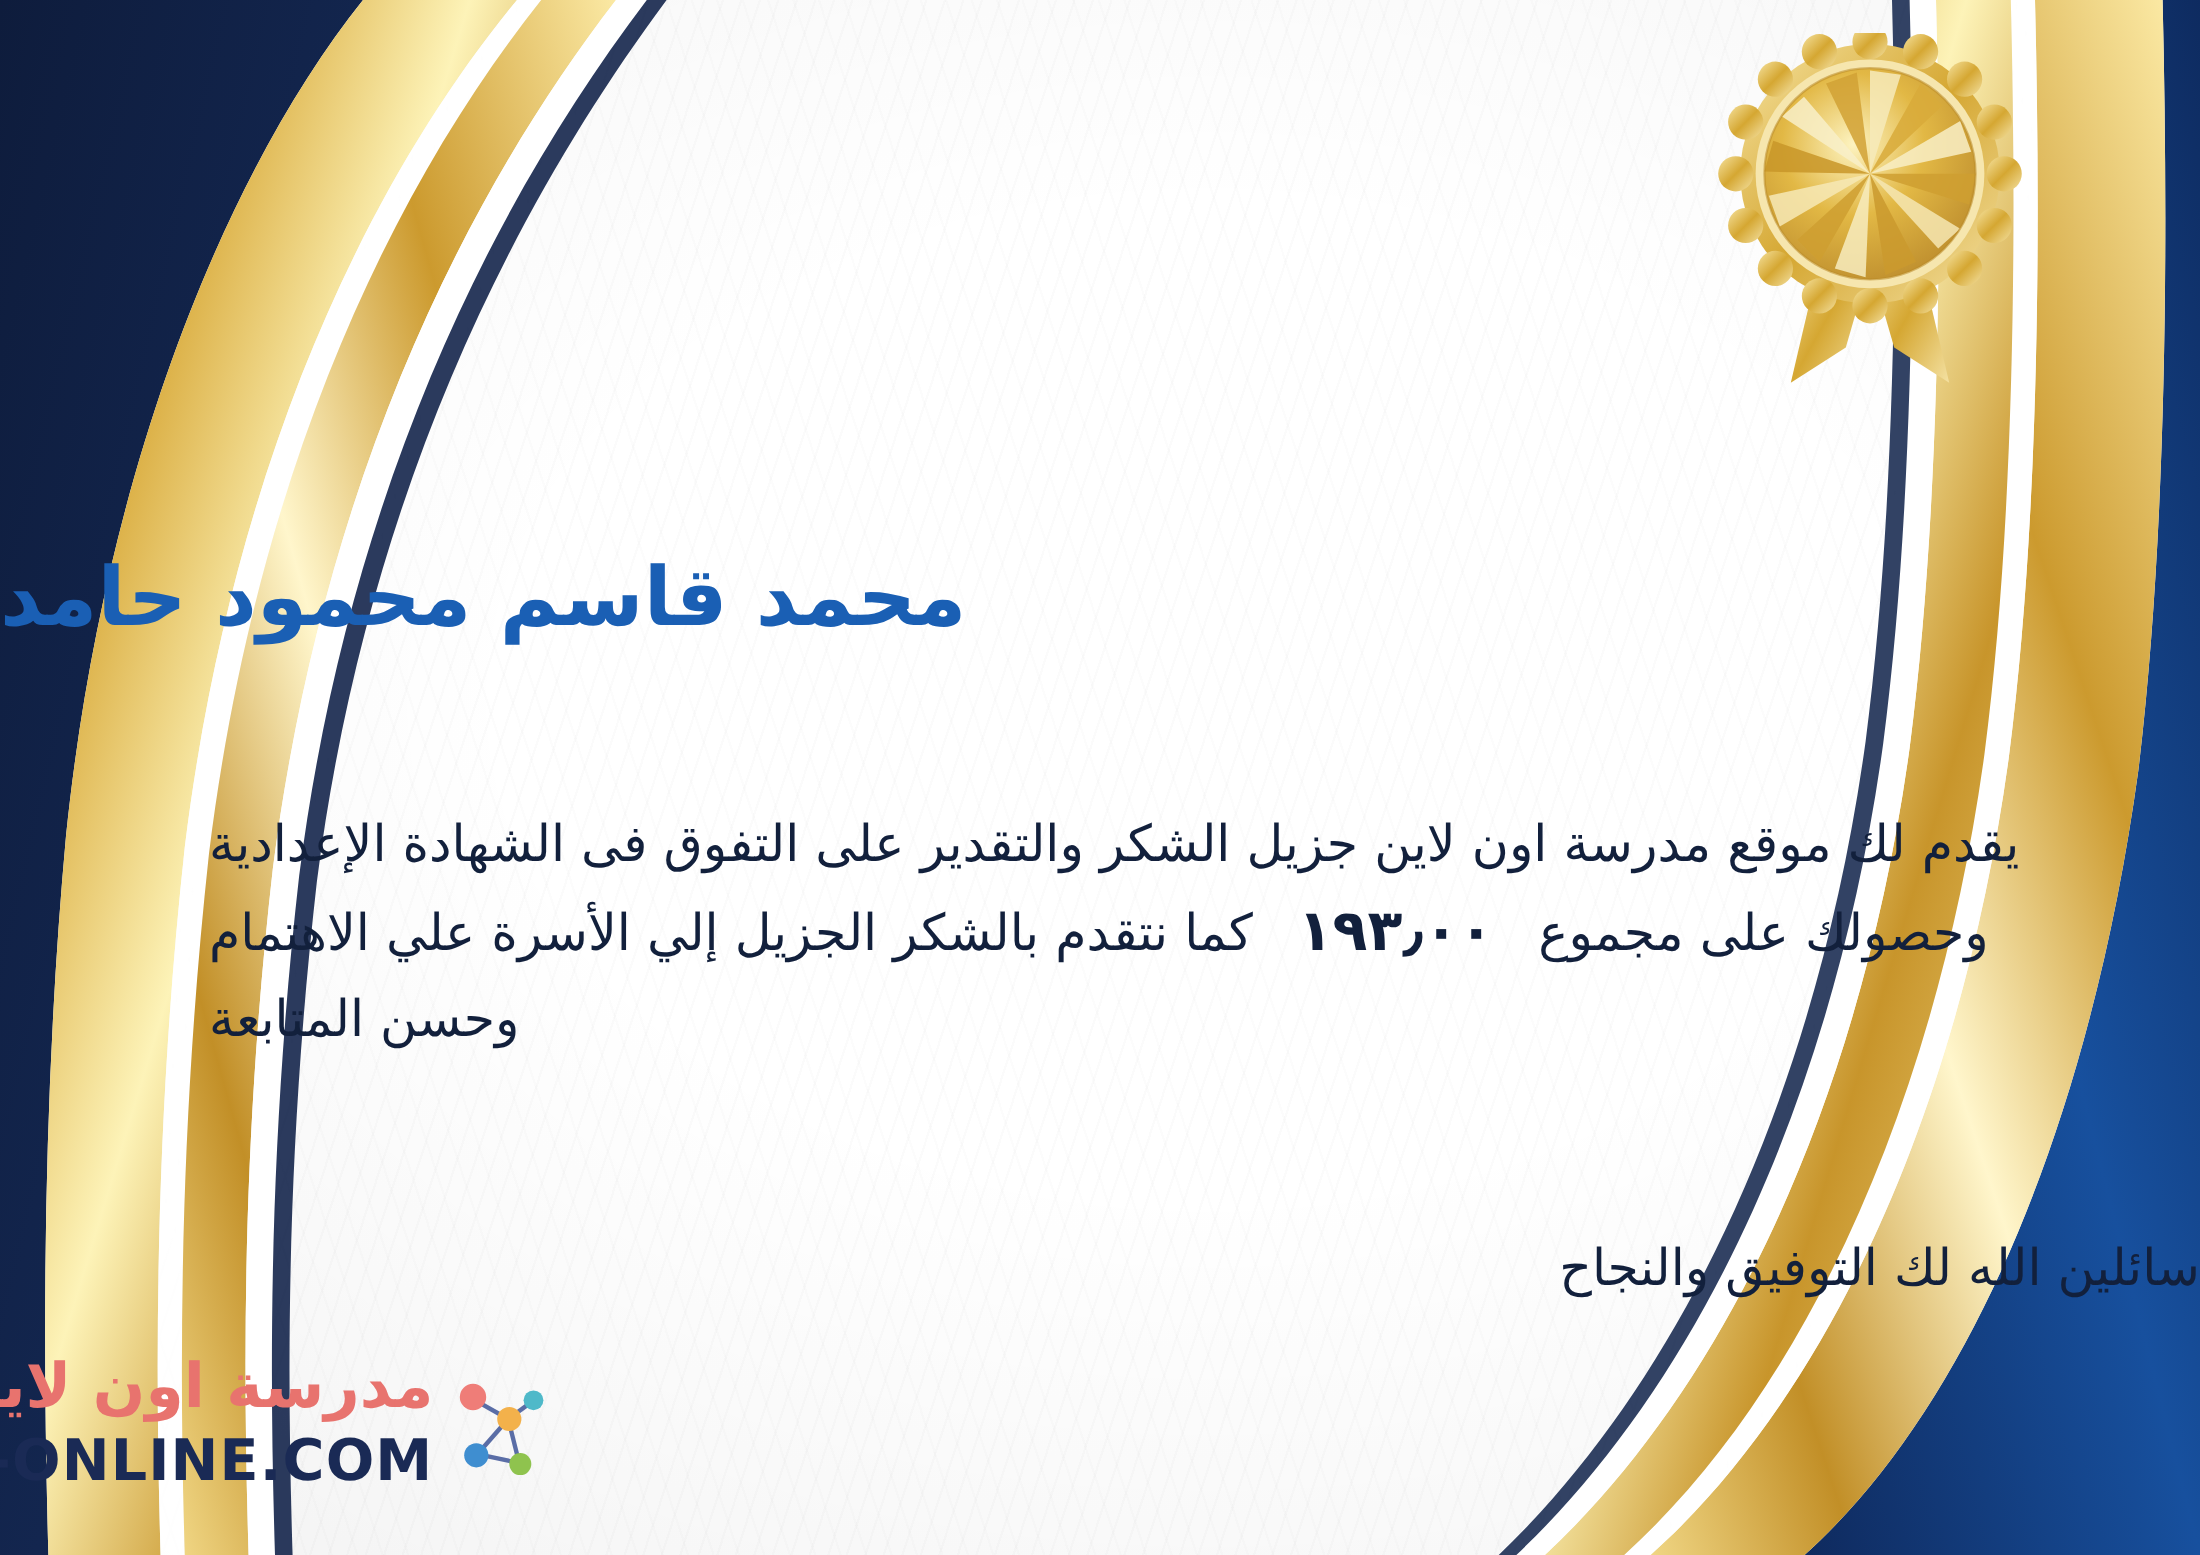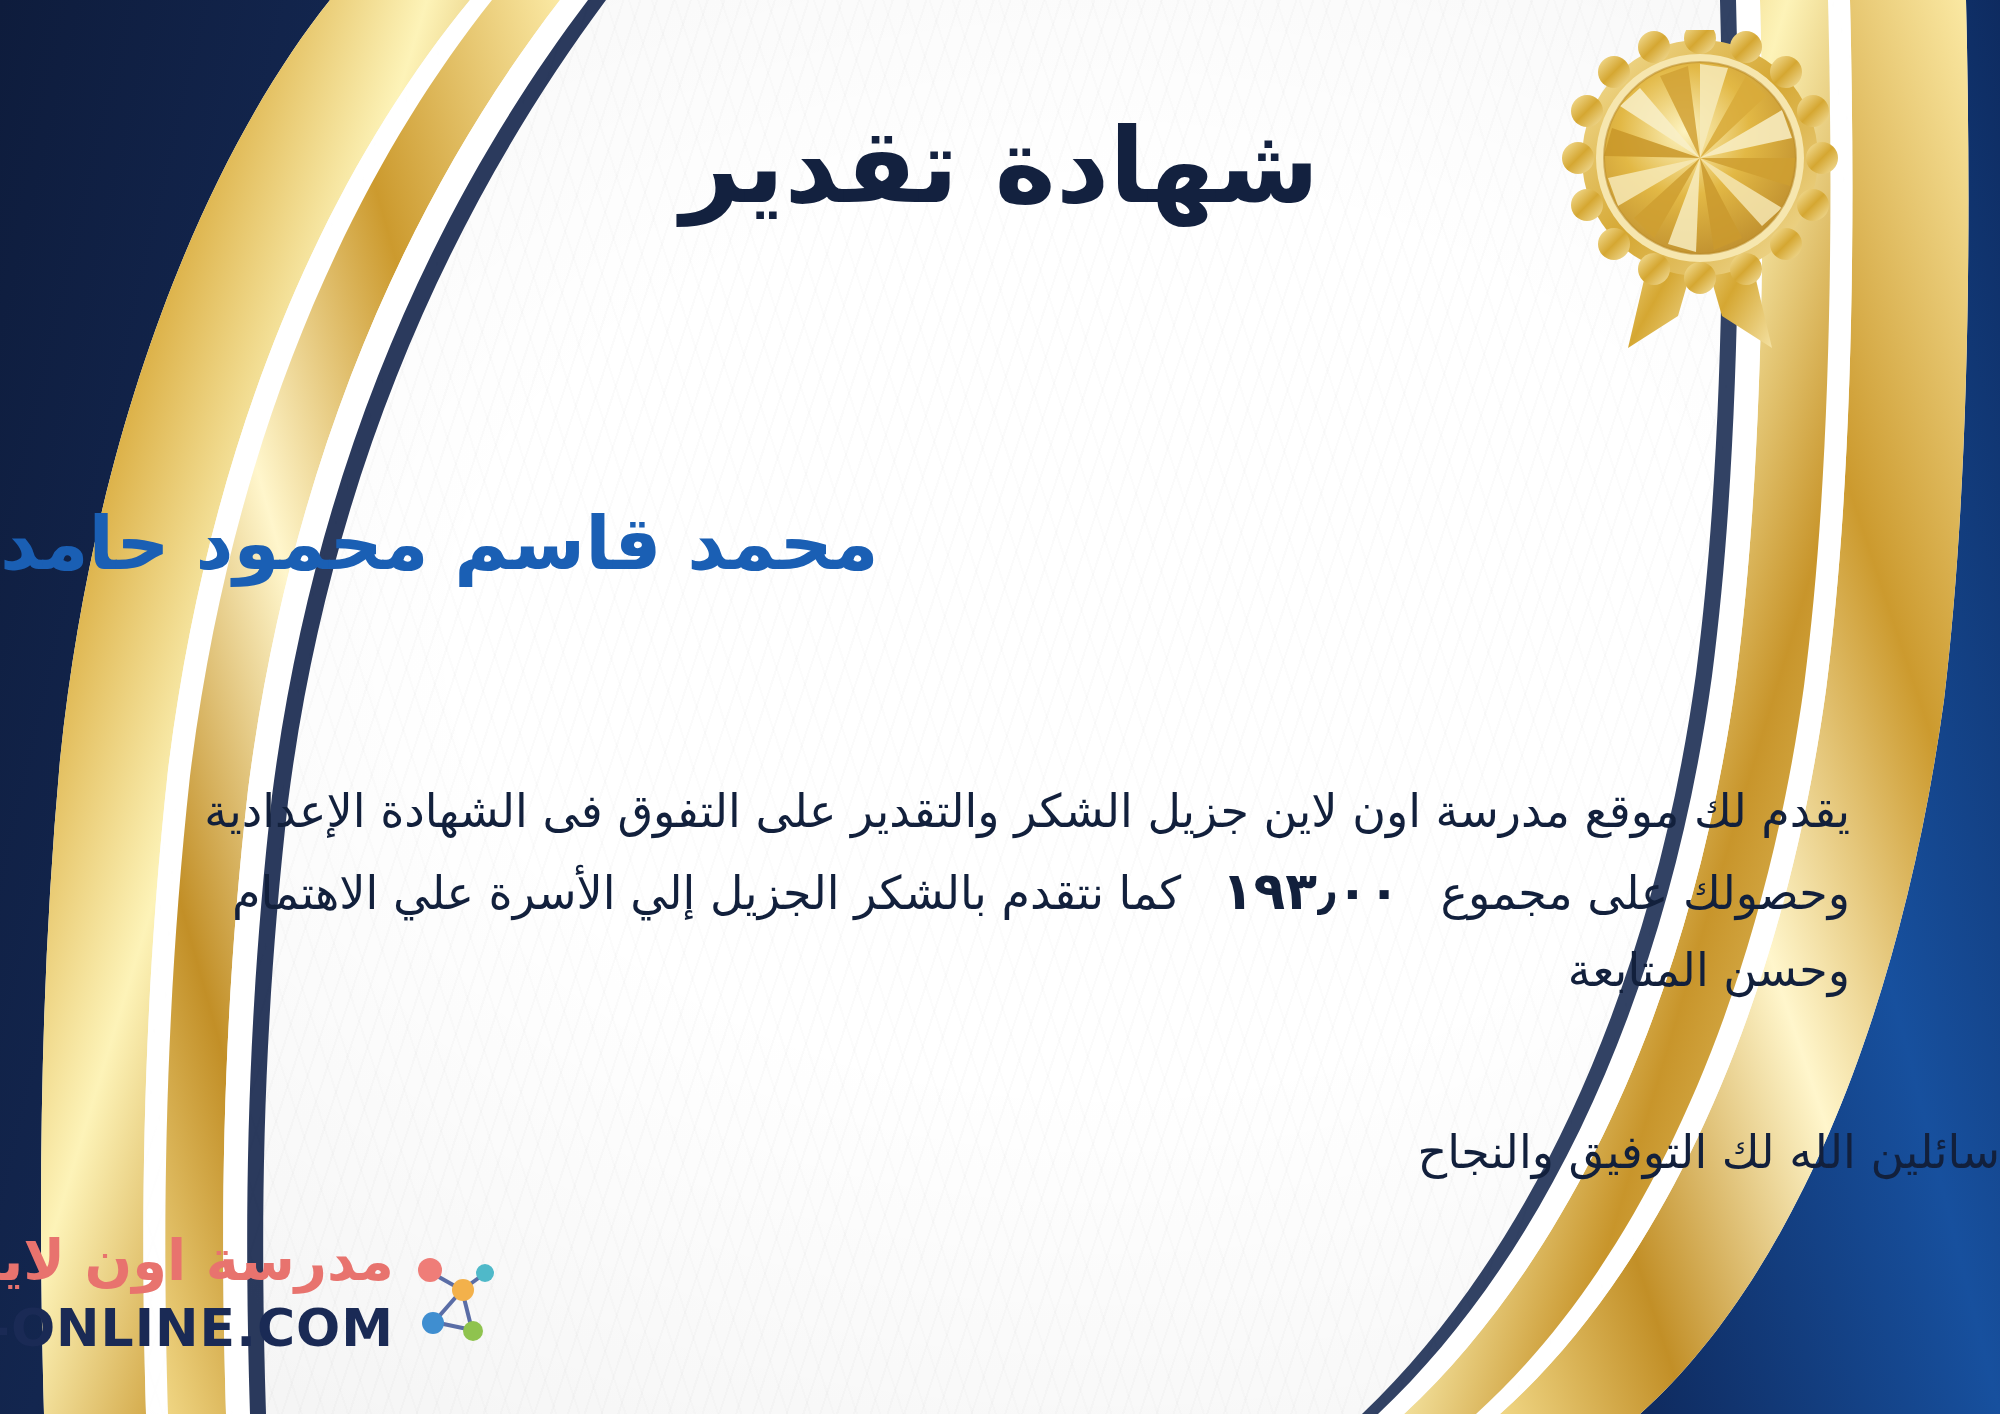--- a/index.html
+++ b/index.html
@@ -80,24 +80,24 @@
     width: 2000px;
     text-align: left;
     font-size: 74px;
     font-weight: 700;
     color: #1a5fb4;
     direction: rtl;
   }
 
   .body-text {
     position: absolute;
-    top: 774px;
+    top: 730px;
     left: 190px;
     width: 1660px;
-    text-align: right;
+    text-align: left;
     font-size: 46px;
     line-height: 1.62;
     color: #12203c;
     direction: rtl;
   }
   .body-text .score {
     display: inline-block;
     font-size: 52px;
     font-weight: 700;
     padding: 0 26px;
@@ -287,21 +287,20 @@
         <path d="M150,128 L104,208 L84,188 Z" fill="#cf9f31"></path>
         <path d="M150,128 L68,176 L58,148 Z" fill="#f7e9b6"></path>
         <path d="M150,128 L54,126 L62,98 Z" fill="#c99729"></path>
         <path d="M150,128 L70,76 L90,58 Z" fill="#f9f0c9"></path>
         <path d="M150,128 L110,46 L138,36 Z" fill="#d2a235"></path>
       </g>
       <circle cx="150" cy="128" r="96" fill="none" stroke="#b98a28" stroke-width="2" opacity="0.55"></circle>
     </g>
   </svg>
 
-  <div class="title">شهادة تقدير</div>
 
   <div class="recipient">محمد قاسم محمود حامد</div>
 
   <div class="body-text">
     <span>يقدم لك موقع مدرسة اون لاين جزيل الشكر  والتقدير على التفوق فى الشهادة الإعدادية وحصولك على مجموع</span>
     <span class="score">١٩٣٫٠٠</span>
     <span>كما نتقدم  بالشكر الجزيل إلي الأسرة علي الاهتمام وحسن المتابعة</span>
   </div>
 
   <div class="wish">سائلين الله لك التوفيق  والنجاح</div>

